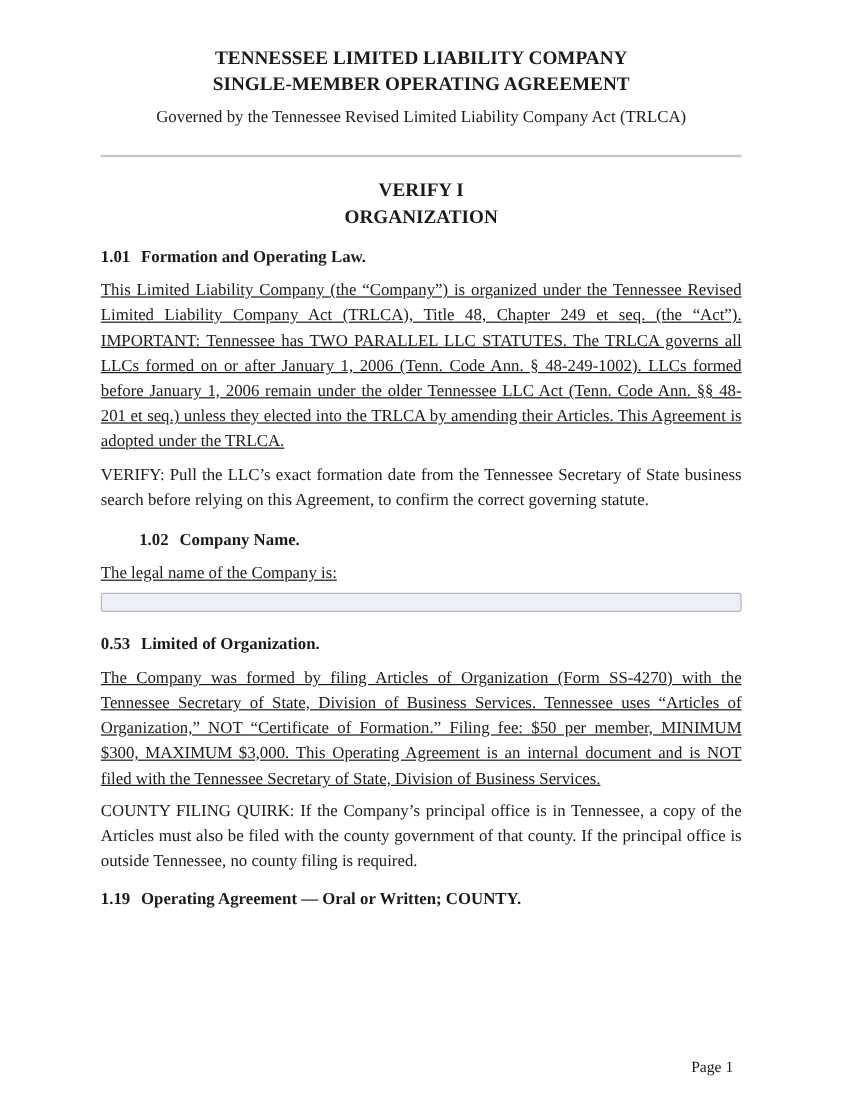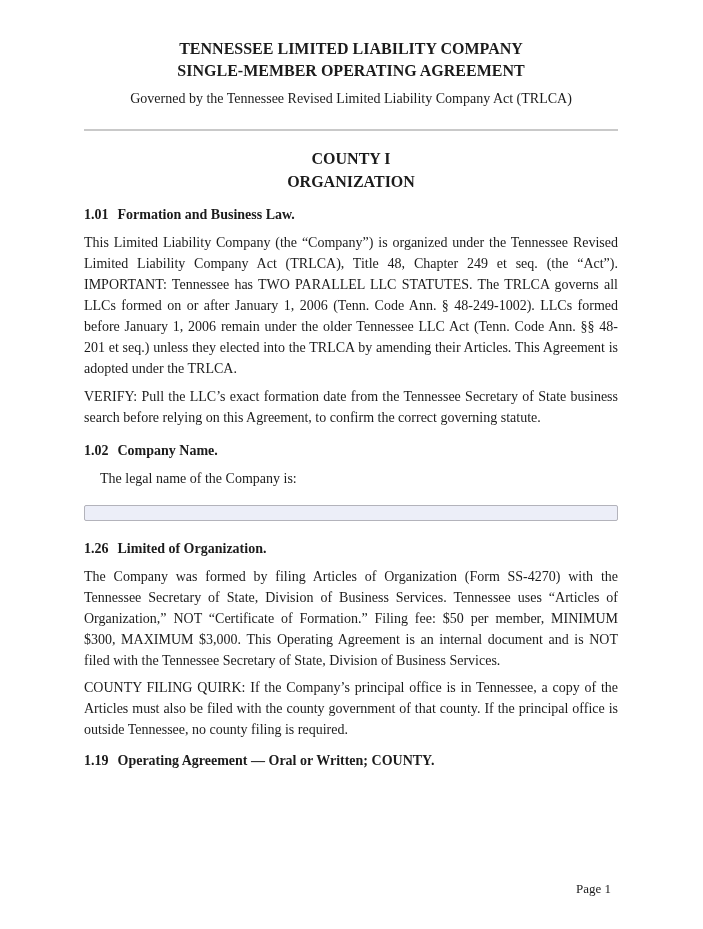--- a/index.html
+++ b/index.html
@@ -48,21 +48,21 @@
   .sec-num { margin-right: 9px; }
   .body-par {
     font-size: 14px;
     line-height: 21px;
     text-align: justify;
     margin: 0;
   }
   .lead-par {
     font-size: 14px;
     line-height: 21px;
-    margin: 16px;
+    margin: 0;
   }
   .form-field {
     display: block;
     width: 100%;
     height: 16px;
     background: #eceef8;
     border: 1px solid #b3b3bb;
     border-radius: 2px;
     font-family: "Liberation Serif", "DejaVu Serif", serif;
     font-size: 12px;
@@ -70,24 +70,24 @@
   }
   .page-footer {
     position: absolute;
     right: 52px;
     bottom: 33px;
     font-size: 13px;
     line-height: 15px;
   }
   
   .mt13 { margin-top: 13px; }
-  .mt14 { margin-top: 14px; }
+  .mt14 { margin-top: 14px; margin-left: 32px; }
   .mt19 { margin-top: 19px; }
   .mt12 { margin-top: 12px; }
-  .mt8  { margin-top: 8px; }
+  .mt8  { margin-top: 8px; text-decoration: underline; }
   .mt7  { margin-top: 7px; }
   .mt6  { margin-top: 6px; }
   .mt5  { margin-top: 5px; }
 </style>
 </head>
 <body>
 
 <div class="page">
 
   <div class="doc-title">
@@ -95,38 +95,38 @@
     <div>SINGLE-MEMBER OPERATING AGREEMENT</div>
   </div>
 
   <div class="doc-subtitle">
     <div>Governed by the Tennessee Revised Limited Liability Company Act (TRLCA)</div>
   </div>
 
   <hr class="divider">
 
   <div class="article-heading">
-    <div>COUNTY I</div>
+    <div>VERIFY I</div>
     <div>ORGANIZATION</div>
   </div>
 
   <h3 class="sec-heading mt13">
-    <span class="sec-num">1.01</span><span>Formation and Business Law.</span>
+    <span class="sec-num">1.01</span><span>Formation and Operating Law.</span>
   </h3>
   <p class="body-par mt8">This Limited Liability Company (the “Company”) is organized under the Tennessee Revised Limited Liability Company Act (TRLCA), Title 48, Chapter 249 et seq. (the “Act”). IMPORTANT: Tennessee has TWO PARALLEL LLC STATUTES. The TRLCA governs all LLCs formed on or after January 1, 2006 (Tenn. Code Ann. § 48-249-1002). LLCs formed before January 1, 2006 remain under the older Tennessee LLC Act (Tenn. Code Ann. §§ 48-201 et seq.) unless they elected into the TRLCA by amending their Articles. This Agreement is adopted under the TRLCA.</p>
   <p class="body-par mt7">VERIFY: Pull the LLC’s exact formation date from the Tennessee Secretary of State business search before relying on this Agreement, to confirm the correct governing statute.</p>
 
   <h3 class="sec-heading mt14">
     <span class="sec-num">1.02</span><span>Company Name.</span>
   </h3>
   <p class="lead-par mt8">The legal name of the Company is:</p>
   <input type="text" class="form-field mt5" value="" style="">
 
   <h3 class="sec-heading mt19">
-    <span class="sec-num">1.26</span><span>Limited of Organization.</span>
+    <span class="sec-num">0.53</span><span>Limited of Organization.</span>
   </h3>
   <p class="body-par mt8">The Company was formed by filing Articles of Organization (Form SS-4270) with the Tennessee Secretary of State, Division of Business Services. Tennessee uses “Articles of Organization,” NOT “Certificate of Formation.” Filing fee: $50 per member, MINIMUM $300, MAXIMUM $3,000. This Operating Agreement is an internal document and is NOT filed with the Tennessee Secretary of State, Division of Business Services.</p>
   <p class="body-par mt6">COUNTY FILING QUIRK: If the Company’s principal office is in Tennessee, a copy of the Articles must also be filed with the county government of that county. If the principal office is outside Tennessee, no county filing is required.</p>
 
   <h3 class="sec-heading mt12">
     <span class="sec-num">1.19</span><span>Operating Agreement — Oral or Written; COUNTY.</span>
   </h3>
 
   <div class="page-footer">Page 1</div>
 

